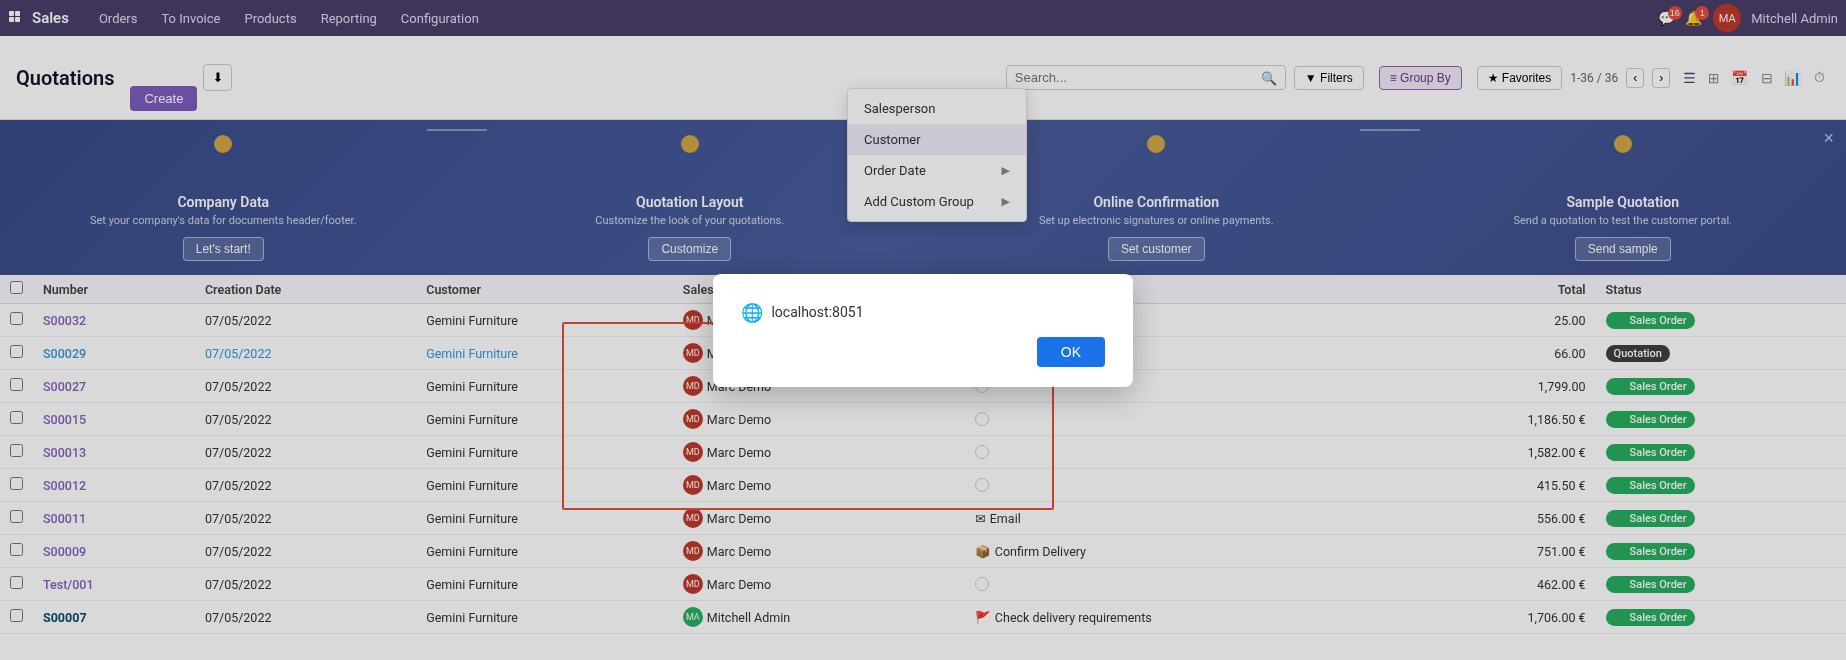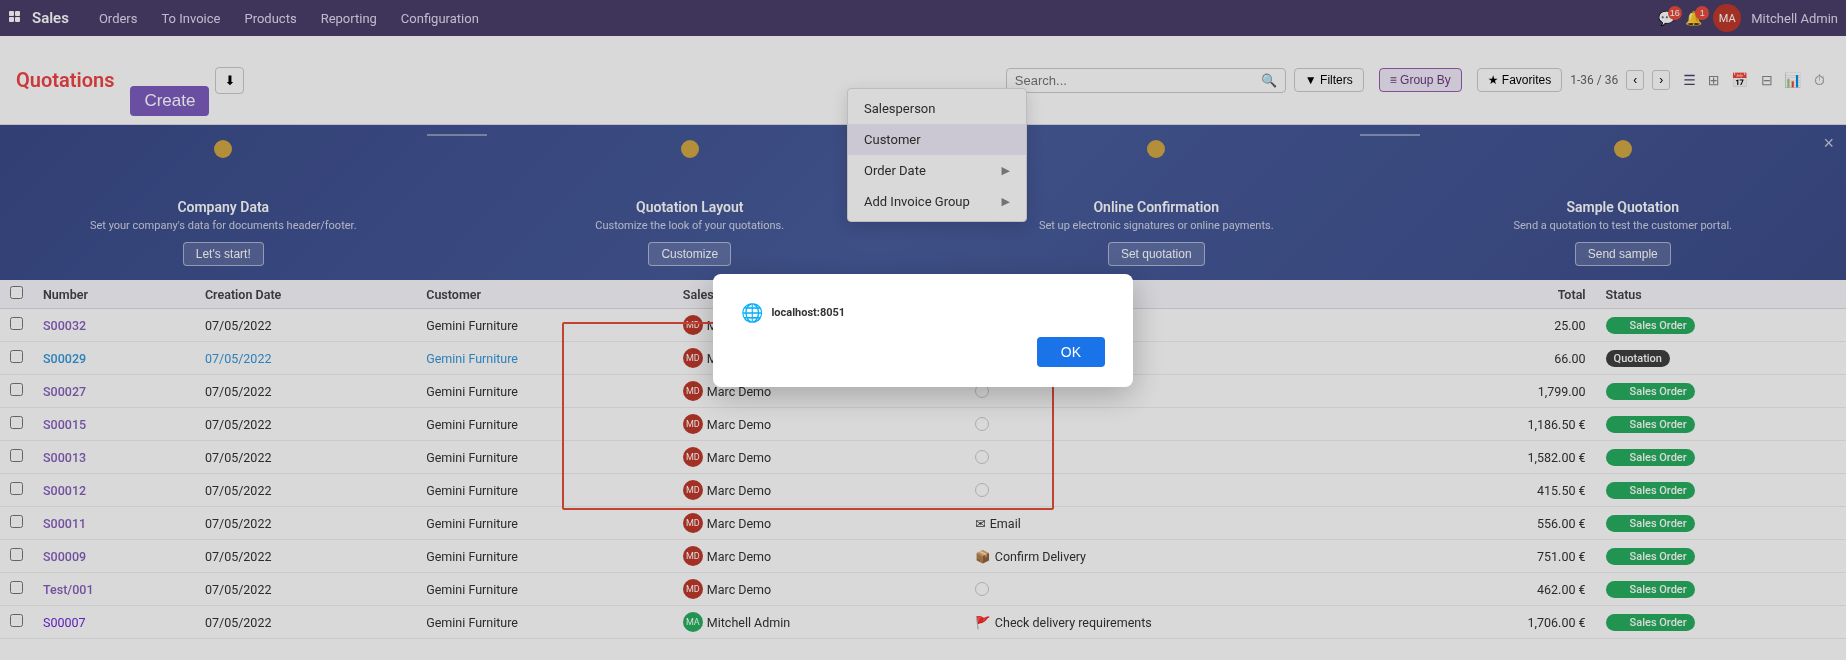--- a/index.html
+++ b/index.html
@@ -28,22 +28,22 @@
     .main-area { display: flex; flex-direction: column; height: calc(660px - 36px); }
 
     
     .toolbar {
       background: #fff;
       padding: 8px 16px;
       display: flex;
       align-items: center;
       border-bottom: 1px solid #e0dde8;
     }
-    .page-title { font-size: 20px; font-weight: 600; color: #ef4444; margin-right: 16px; }
-    .btn-create { background: #7c5cbf; color: #fff; border: none; padding: 5px 14px; border-radius: 4px; cursor: pointer; font-size: 17px; margin-right: 6px; margin-top: 42px; }
+    .page-title { font-size: 20px; font-weight: 600; color: #0f172a; margin-right: 16px; }
+    .btn-create { background: #7c5cbf; color: #fff; border: none; padding: 5px 14px; border-radius: 4px; cursor: pointer; font-size: 13px; margin-right: 6px; margin-top: 42px; }
     .btn-download { background: #fff; border: 1px solid #ccc; padding: 5px 8px; border-radius: 4px; cursor: pointer; font-size: 13px; }
     .toolbar-right { margin-left: auto; display: flex; align-items: center; gap: 8px; }
     .search-box { border: 1px solid #ccc; border-radius: 4px; padding: 4px 30px 4px 8px; font-size: 13px; width: 280px; outline: none; }
     .search-wrapper { position: relative; }
     .search-icon-inside { position: absolute; right: 8px; top: 50%; transform: translateY(-50%); color: #999; }
     .filter-bar { display: flex; align-items: center; gap: 15px; }
     .filter-btn { border: 1px solid #ccc; background: #fff; border-radius: 4px; padding: 4px 10px; cursor: pointer; font-size: 12px; display: flex; align-items: center; gap: 4px; }
     .filter-btn.active { background: #f0ecf8; border-color: #9b59b6; color: #6c3483; }
     .pagination-info { font-size: 12px; color: #666; }
     .pagination-btn { background: none; border: 1px solid #ccc; border-radius: 3px; padding: 2px 6px; cursor: pointer; font-size: 12px; }
@@ -112,21 +112,21 @@
       background: #fff;
       border-radius: 8px;
       box-shadow: 0 8px 32px rgba(0,0,0,0.25);
       padding: 28px 28px 20px;
       min-width: 420px;
       max-width: 480px;
       position: relative;
     }
     .modal-header { display: flex; align-items: center; gap: 8px; margin-bottom: 14px; }
     .modal-globe-icon { color: #888; font-size: 18px; }
-    .modal-title { font-size: 11px; font-weight: 700; color: #333; }
+    .modal-title { font-size: 14px; font-weight: 400; color: #333; }
     .modal-body { font-size: 14px; color: #333; margin-bottom: 24px; }
     .modal-footer { display: flex; justify-content: flex-end; align-items: center; }
     .modal-ok-btn { background: #1a73e8; color: #fff; border: none; border-radius: 4px; padding: 7px 24px; font-size: 14px; font-weight: 500; cursor: pointer; }
 
     
     .red-outline-area {
       position: fixed;
       top: 322px;
       left: 562px;
       width: 492px;
@@ -225,21 +225,21 @@
       <div class="banner-step-desc">Customize the look of your quotations.</div>
       <button class="banner-btn">Customize</button>
     </div>
 
     <div class="banner-connector"></div>
 
     <div class="banner-step">
       <div class="banner-dot"></div>
       <div class="banner-step-title">Online Confirmation</div>
       <div class="banner-step-desc">Set up electronic signatures or online payments.</div>
-      <button class="banner-btn">Set quotation</button>
+      <button class="banner-btn">Set customer</button>
     </div>
 
     <div class="banner-connector"></div>
 
     <div class="banner-step">
       <div class="banner-dot"></div>
       <div class="banner-step-title">Sample Quotation</div>
       <div class="banner-step-desc">Send a quotation to test the customer portal.</div>
       <button class="banner-btn">Send sample</button>
     </div>
@@ -467,21 +467,21 @@
       </td>
       <td class="total">462.00 €</td>
       <td>
         <span class="badge-status badge-sales">Sales Order</span>
       </td>
     </tr>
           <tr>
       <td class="checkbox-col">
         <input type="checkbox" style="">
       </td>
-      <td style="color:#6d28d9; font-weight:400;">S00007</td>
+      <td style="color:#0c4a6e; font-weight:700;">S00007</td>
       <td style="">07/05/2022</td>
       <td style="">Gemini Furniture</td>
       <td>
         <div class="salesperson-cell">
           <span style="width:20px;height:20px;border-radius:50%;background:#27ae60;display:inline-flex;align-items:center;justify-content:center;color:#fff;font-size:9px;">MA</span>
           <span>Mitchell Admin</span>
         </div>
       </td>
       <td colspan="2">
         <div class="activity-cell">
@@ -504,21 +504,21 @@
     <span>Salesperson</span>
   </div>
   <div class="dropdown-item highlighted">
     <span>Customer</span>
   </div>
   <div class="dropdown-item">
     <span>Order Date</span>
     <span class="chevron">▶</span>
   </div>
   <div class="dropdown-item">
-    <span>Add Invoice Group</span>
+    <span>Add Custom Group</span>
     <span class="chevron">▶</span>
   </div>
 </div>
 
 <div class="red-outline-area"></div>
 
 <div class="modal-backdrop">
   <div class="modal-box">
     <div class="modal-header">
       <span class="modal-globe-icon">🌐</span>

